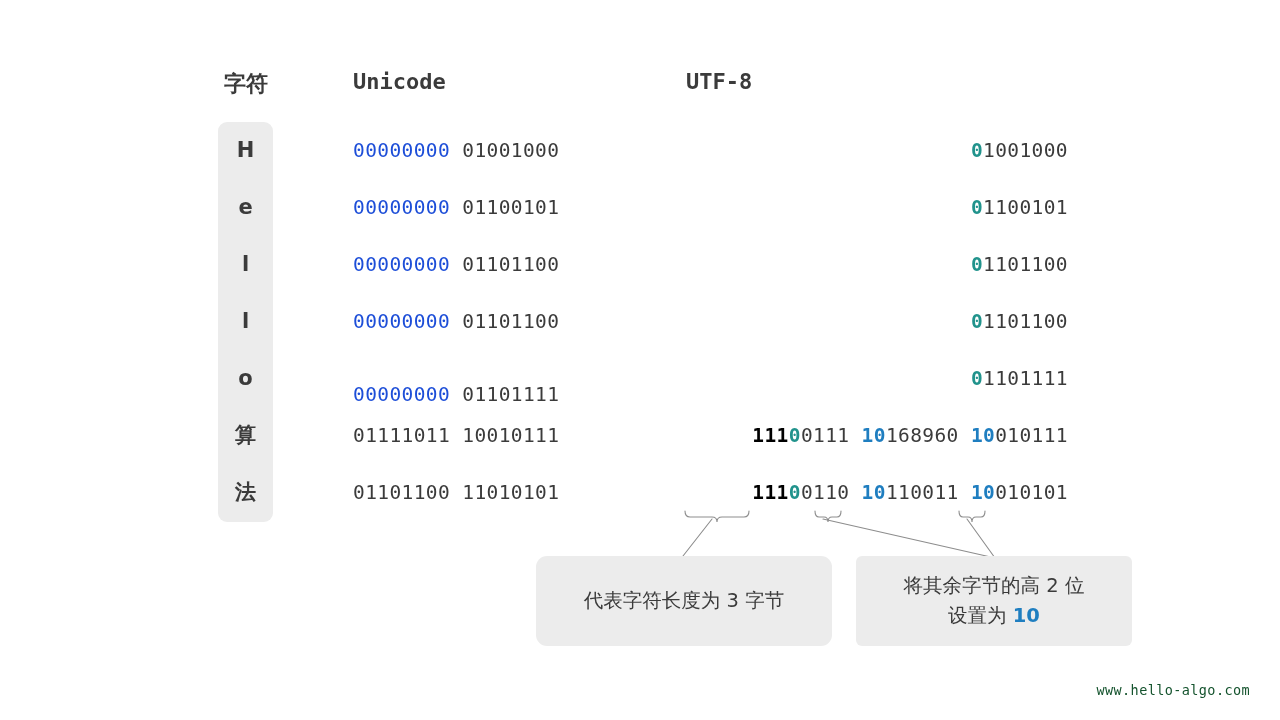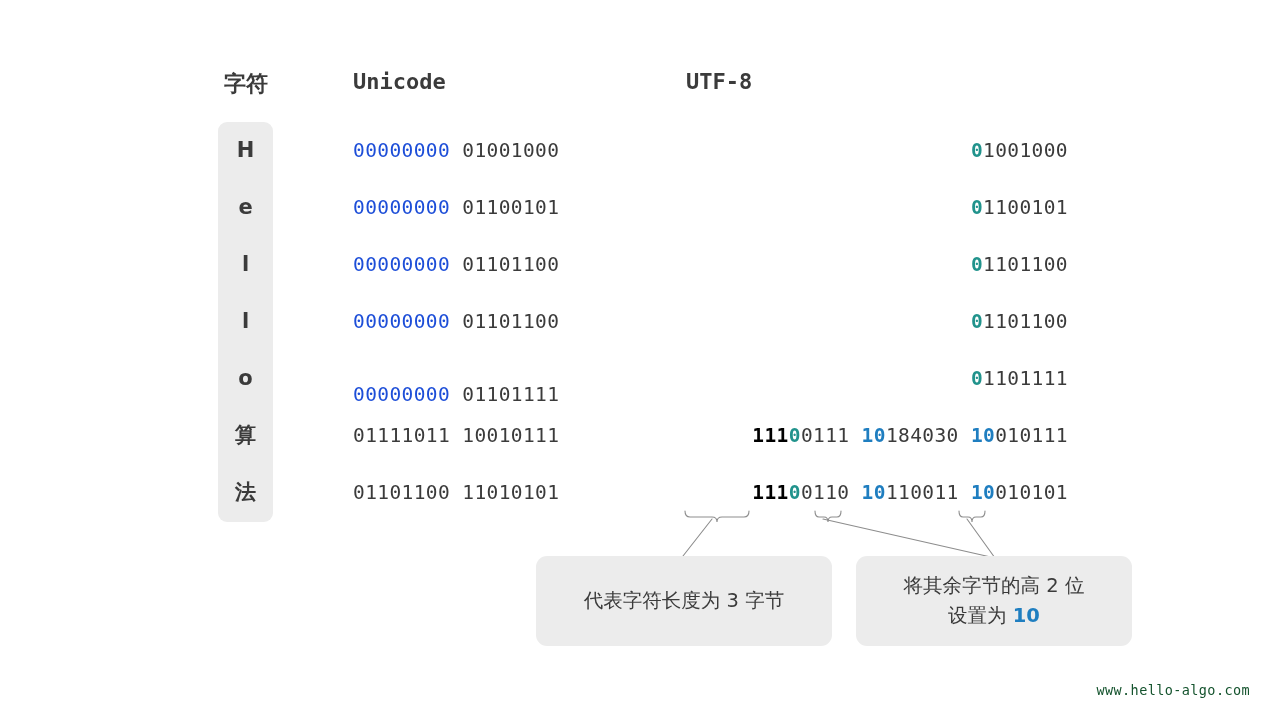--- a/index.html
+++ b/index.html
@@ -94,21 +94,21 @@
     color: #3b3b3b;
     text-align: center;
     box-sizing: border-box;
     display: flex;
     flex-direction: column;
     justify-content: center;
     align-items: center;
     line-height: 1.55;
   }
   .callout-left  { left: 536px; top: 556px; width: 296px; height: 90px; }
-  .callout-right { left: 856px; top: 556px; width: 276px; height: 90px; }
+  .callout-right { left: 856px; top: 556px; width: 276px; height: 90px; border-radius: 6px; }
   .callout .ln { white-space: pre; }
 
   
   .overlay {
     position: absolute;
     left: 0; top: 0;
     width: 1280px; height: 720px;
     pointer-events: none;
   }
 
@@ -143,21 +143,21 @@
     <div class="uni-cell" style="top: 236px;"><span class="dim">00000000</span><span> 01101100</span></div>
     <div class="utf-cell" style="top: 236px;"><span class="teal">0</span><span>1101100</span></div>
     <div class="char-cell" style="top: 293px;">l</div>
     <div class="uni-cell" style="top: 293px;"><span class="dim">00000000</span><span> 01101100</span></div>
     <div class="utf-cell" style="top: 293px;"><span class="teal">0</span><span>1101100</span></div>
     <div class="char-cell" style="top: 350px;">o</div>
     <div class="uni-cell" style="top: 366px;"><span class="dim">00000000</span><span> 01101111</span></div>
     <div class="utf-cell" style="top: 350px;"><span class="teal">0</span><span>1101111</span></div>
     <div class="char-cell" style="top: 407px;">算</div>
     <div class="uni-cell" style="top: 407px;"><span>01111011</span><span> 10010111</span></div>
-    <div class="utf-cell" style="top: 407px;"><span class="grn">111</span><span class="teal">0</span><span>0111</span> <span class="blu">10</span><span>184030</span> <span class="blu">10</span><span>010111</span></div>
+    <div class="utf-cell" style="top: 407px;"><span class="grn">111</span><span class="teal">0</span><span>0111</span> <span class="blu">10</span><span>168960</span> <span class="blu">10</span><span>010111</span></div>
     <div class="char-cell" style="top: 464px;">法</div>
     <div class="uni-cell" style="top: 464px;"><span>01101100</span><span> 11010101</span></div>
     <div class="utf-cell" style="top: 464px;"><span class="grn">111</span><span class="teal">0</span><span>0110</span> <span class="blu">10</span><span>110011</span> <span class="blu">10</span><span>010101</span></div>
   </div>
 
 <svg class="overlay" viewBox="0 0 1280 720" xmlns="http://www.w3.org/2000/svg">
   <g fill="none" stroke="#8d8d8d" stroke-width="1.1" stroke-linecap="round">
 
     <path d="M685,511 q0,6 5,6 h22 q5,0 5,5 q0,-5 5,-5 h22 q5,0 5,-6"></path>
 

